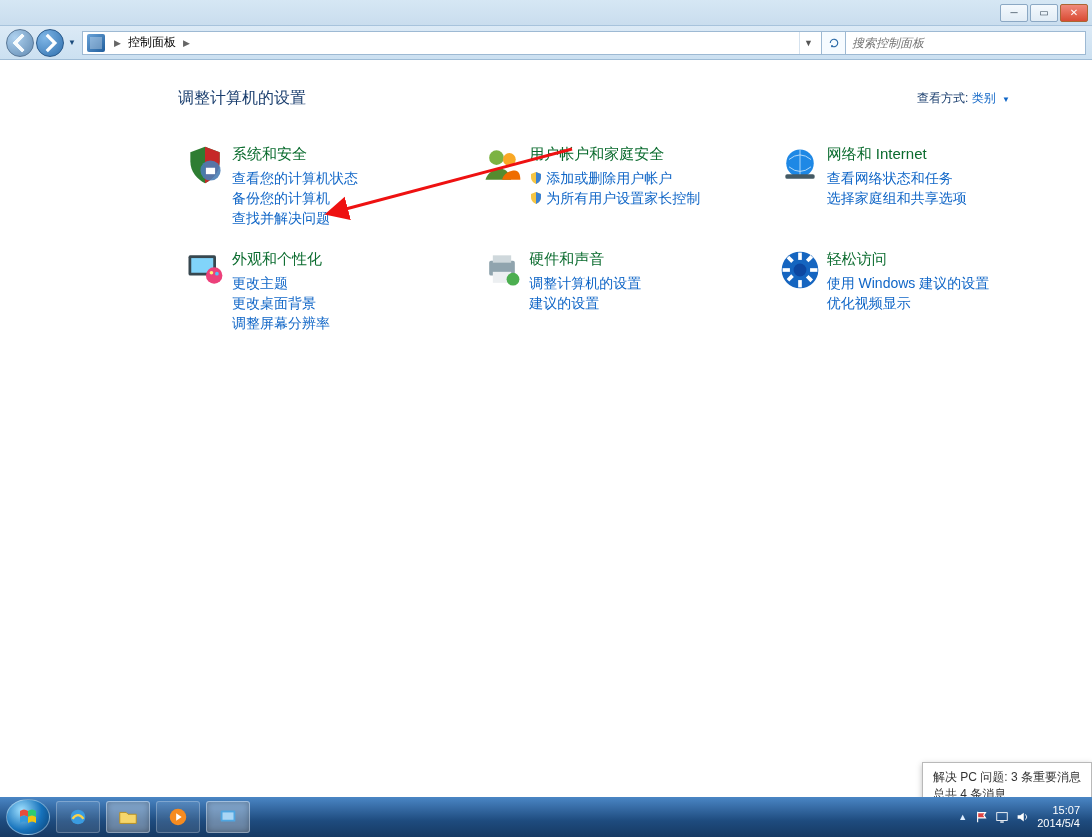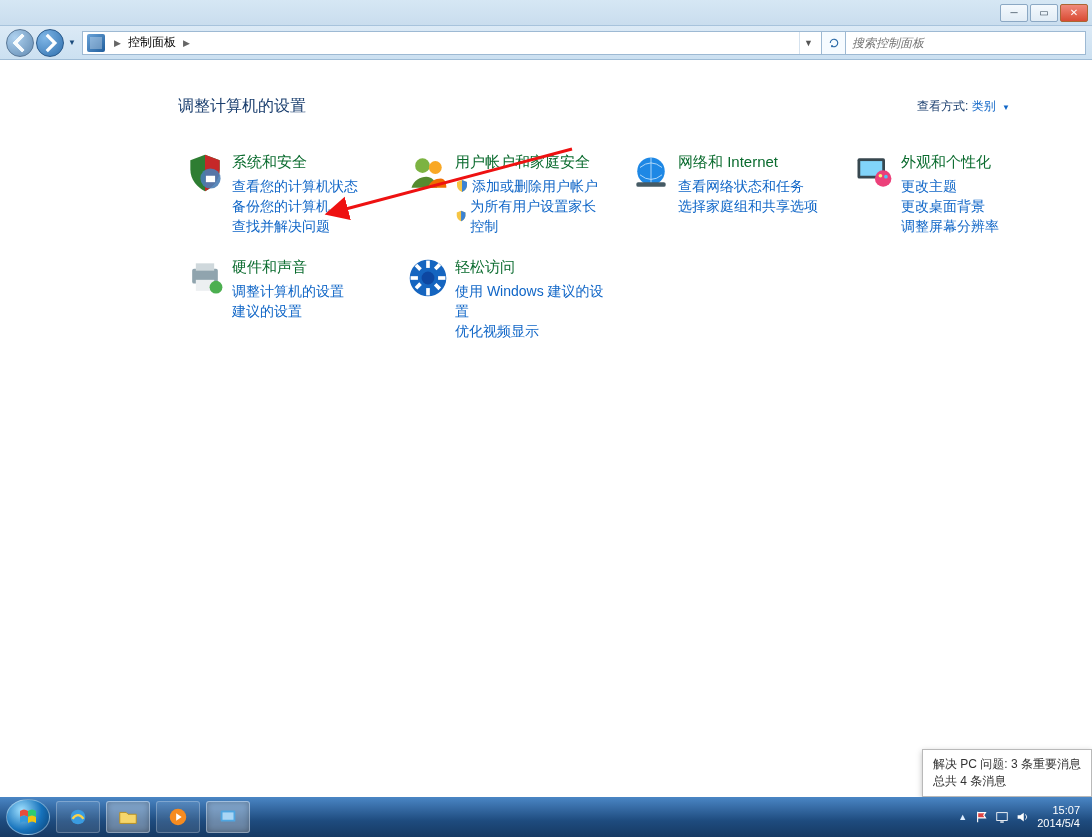--- a/index.html
+++ b/index.html
@@ -19,45 +19,45 @@
 .addr .cp-icon { width: 18px; height: 18px; background: linear-gradient(135deg,#6aa3d8,#1f5d9c); border-radius: 2px; margin-right: 6px; position: relative; }
 .addr .cp-icon::after { content: ""; position: absolute; inset: 3px; background: #fff; opacity: .3; }
 .addr .crumb { padding: 0 4px; }
 .addr .arrow { color: #666; font-size: 9px; padding: 0 3px; }
 .addr-dd { width: 18px; text-align: center; color: #555; font-size: 9px; border-left: 1px solid #d5e2ee; height: 100%; line-height: 22px; }
 .refresh { width: 24px; height: 24px; border: 1px solid #9db9d3; border-left: none; background: #f6fbff; display: flex; align-items: center; justify-content: center; color: #2c6aa7; font-size: 12px; }
 .search { width: 240px; height: 24px; border: 1px solid #9db9d3; border-left: none; background: #fff; display: flex; align-items: center; padding: 0 6px; }
 .search input { border: none; outline: none; font-size: 12px; color: #888; width: 100%; font-style: italic; }
 
 
-.content { padding: 36px 42px 0 178px; position: relative; height: calc(100% - 26px - 34px - 40px); }
+.content { padding: 28px 42px 0 178px; position: relative; height: calc(100% - 26px - 34px - 40px); }
 .page-title-row { display: flex; justify-content: space-between; align-items: center; margin-bottom: 34px; padding-right: 40px; }
 .page-title { font-size: 16px; color: #1a3e6e; }
 .view-by { font-size: 12px; color: #1a3e6e; }
 .view-by .link { color: #1066c7; }
 .view-by .dd { color: #1066c7; font-size: 8px; margin-left: 3px; }
 
-.cats { display: grid; grid-template-columns: 1fr 1fr 1fr 1fr; column-gap: 20px; row-gap: 20px; }
+.cats { display: grid; grid-template-columns: 1fr 1fr 1fr; column-gap: 20px; row-gap: 20px; }
 .cat { display: flex; }
 .cat .iconbox { width: 54px; height: 48px; flex-shrink: 0; display: flex; align-items: flex-start; justify-content: center; }
 .cat .texts { padding-top: 2px; }
 .cat .heading { color: #0a6b2e; font-size: 15px; margin-bottom: 4px; }
 .cat .sublink { display: flex; align-items: center; color: #1066c7; font-size: 14px; line-height: 20px; cursor: pointer; }
 .shield-badge { width: 14px; height: 14px; margin-right: 3px; display: inline-flex; align-items: center; justify-content: center; }
 
 
 .ic { width: 44px; height: 44px; position: relative; }
 .ic svg { width: 100%; height: 100%; }
 
 
 .arrow-ann { position: absolute; left: 322px; top: 84px; width: 260px; height: 76px; pointer-events: none; }
 .arrow-ann svg { width: 100%; height: 100%; }
 
 
-.notif { position: absolute; right: 0; bottom: 40px; background: #fff; border: 1px solid #b9b9b9; box-shadow: 0 2px 6px rgba(0,0,0,.25); padding: 6px 10px; font-size: 12px; color: #333; }
+.notif { position: absolute; right: 0; bottom: 27px; background: #fff; border: 1px solid #b9b9b9; box-shadow: 0 2px 6px rgba(0,0,0,.25); padding: 6px 10px; font-size: 12px; color: #333; }
 .notif .row { white-space: nowrap; }
 
 
 .taskbar { position: absolute; left: 0; right: 0; bottom: 0; height: 40px; background: linear-gradient(#4a86c5, #1e4b7e 60%, #173a63); display: flex; align-items: center; padding: 0 6px; }
 .start { width: 44px; height: 36px; border-radius: 50%; background: radial-gradient(circle at 35% 30%, #9fe0ff, #1672bb 55%, #0a3c6e); border: 1px solid rgba(255,255,255,.4); display: flex; align-items: center; justify-content: center; }
 .task-ic { width: 44px; height: 32px; margin-left: 6px; background: rgba(255,255,255,.10); border: 1px solid rgba(255,255,255,.25); border-radius: 3px; display: flex; align-items: center; justify-content: center; }
 .task-ic.active { background: rgba(255,255,255,.35); box-shadow: inset 0 0 6px rgba(0,0,0,.3); }
 .tray { margin-left: auto; display: flex; align-items: center; color: #fff; font-size: 11px; gap: 8px; }
 .tray .icons { display: flex; gap: 6px; align-items: center; }
 .tray .clock { text-align: right; line-height: 13px; padding-right: 6px; }

